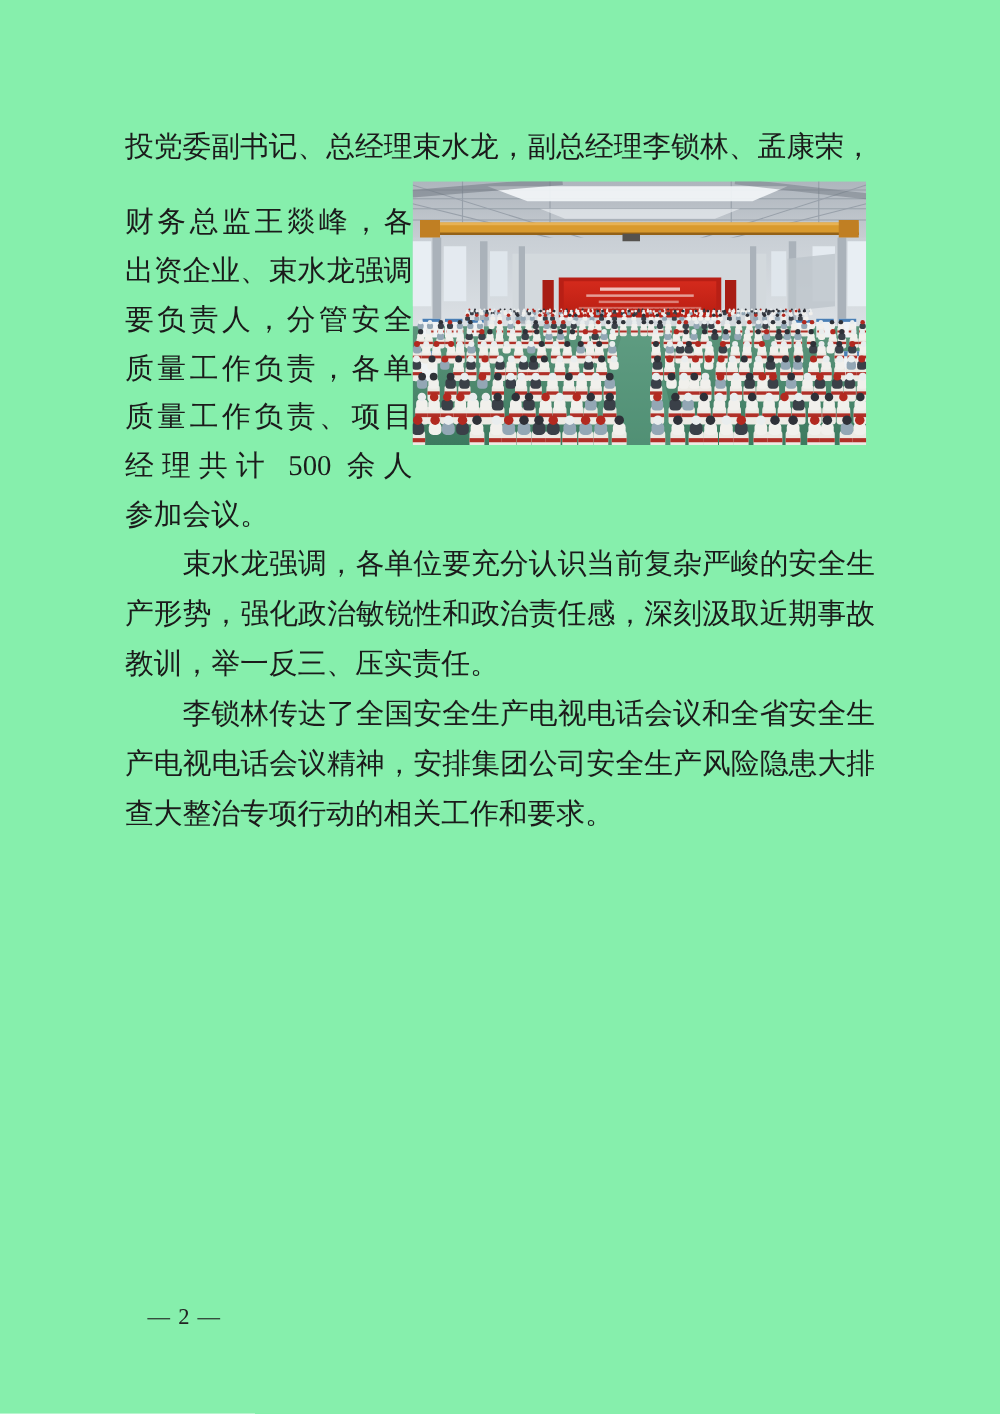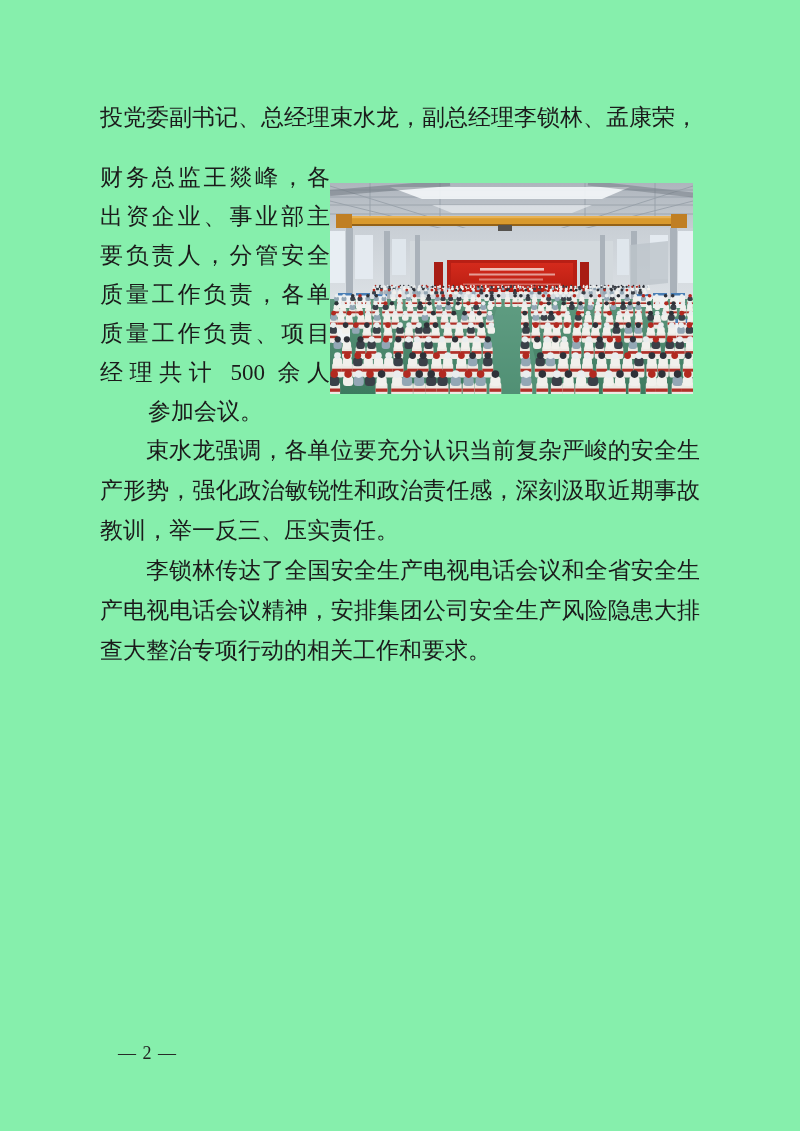--- a/index.html
+++ b/index.html
@@ -1,40 +1,40 @@
 <!DOCTYPE html>
 <html><head>
 <meta charset="utf-8">
 <style>
   html,body{margin:0;padding:0;background:#ffffff;}
   .page{position:relative;width:800px;height:1131px;background:#86efac;overflow:hidden;
         font-family:"Liberation Serif","DejaVu Serif",serif;color:#1b1b1b;}
   .content{position:absolute;left:100px;top:98px;width:600px;}
   .line-full{margin:0;font-size:23px;line-height:40px;white-space:nowrap;}
-  .wrap-row{display:flex;align-items:center;}
+  .wrap-row{display:flex;align-items:flex-start;}
   .left-col{width:230px;padding-top:20px;box-sizing:border-box;}
   .left-col .ln{font-size:23px;line-height:39px;text-align:justify;text-align-last:justify;text-justify:inter-character;}
-  .left-col .ln.last{text-align-last:left;margin-left:48px;}
+  .left-col .ln.last{text-align-last:left;}
   .photo{width:363px;height:211px;margin-top:7px;flex:none;overflow:hidden;}
   .photo svg{display:block;}
   .para{margin:0;font-size:23px;line-height:40px;text-align:justify;text-justify:inter-character;text-indent:2em;}
   .footer{position:absolute;left:118px;top:1041px;font-size:18px;line-height:24px;letter-spacing:1px;color:#222;}
 </style>
 </head>
 <body>
 
 <div class="page">
   <div class="content">
 
     <p class="line-full">投党委副书记、总经理束水龙，副总经理李锁林、孟康荣，</p>
 
     <div class="wrap-row">
       <div class="left-col">
         <div class="ln">财务总监王燚峰，各</div>
-        <div class="ln">出资企业、事业部主</div>
+        <div class="ln">出资企业、束水龙强调</div>
         <div class="ln">要负责人，分管安全</div>
         <div class="ln">质量工作负责，各单</div>
         <div class="ln">质量工作负责、项目</div>
         <div class="ln">经理共计 500 余人</div>
         <div class="ln last">参加会议。</div>
       </div>
 
       <div class="photo">
         <svg width="363" height="211" viewBox="0 0 363 211" xmlns="http://www.w3.org/2000/svg">
           <defs>

